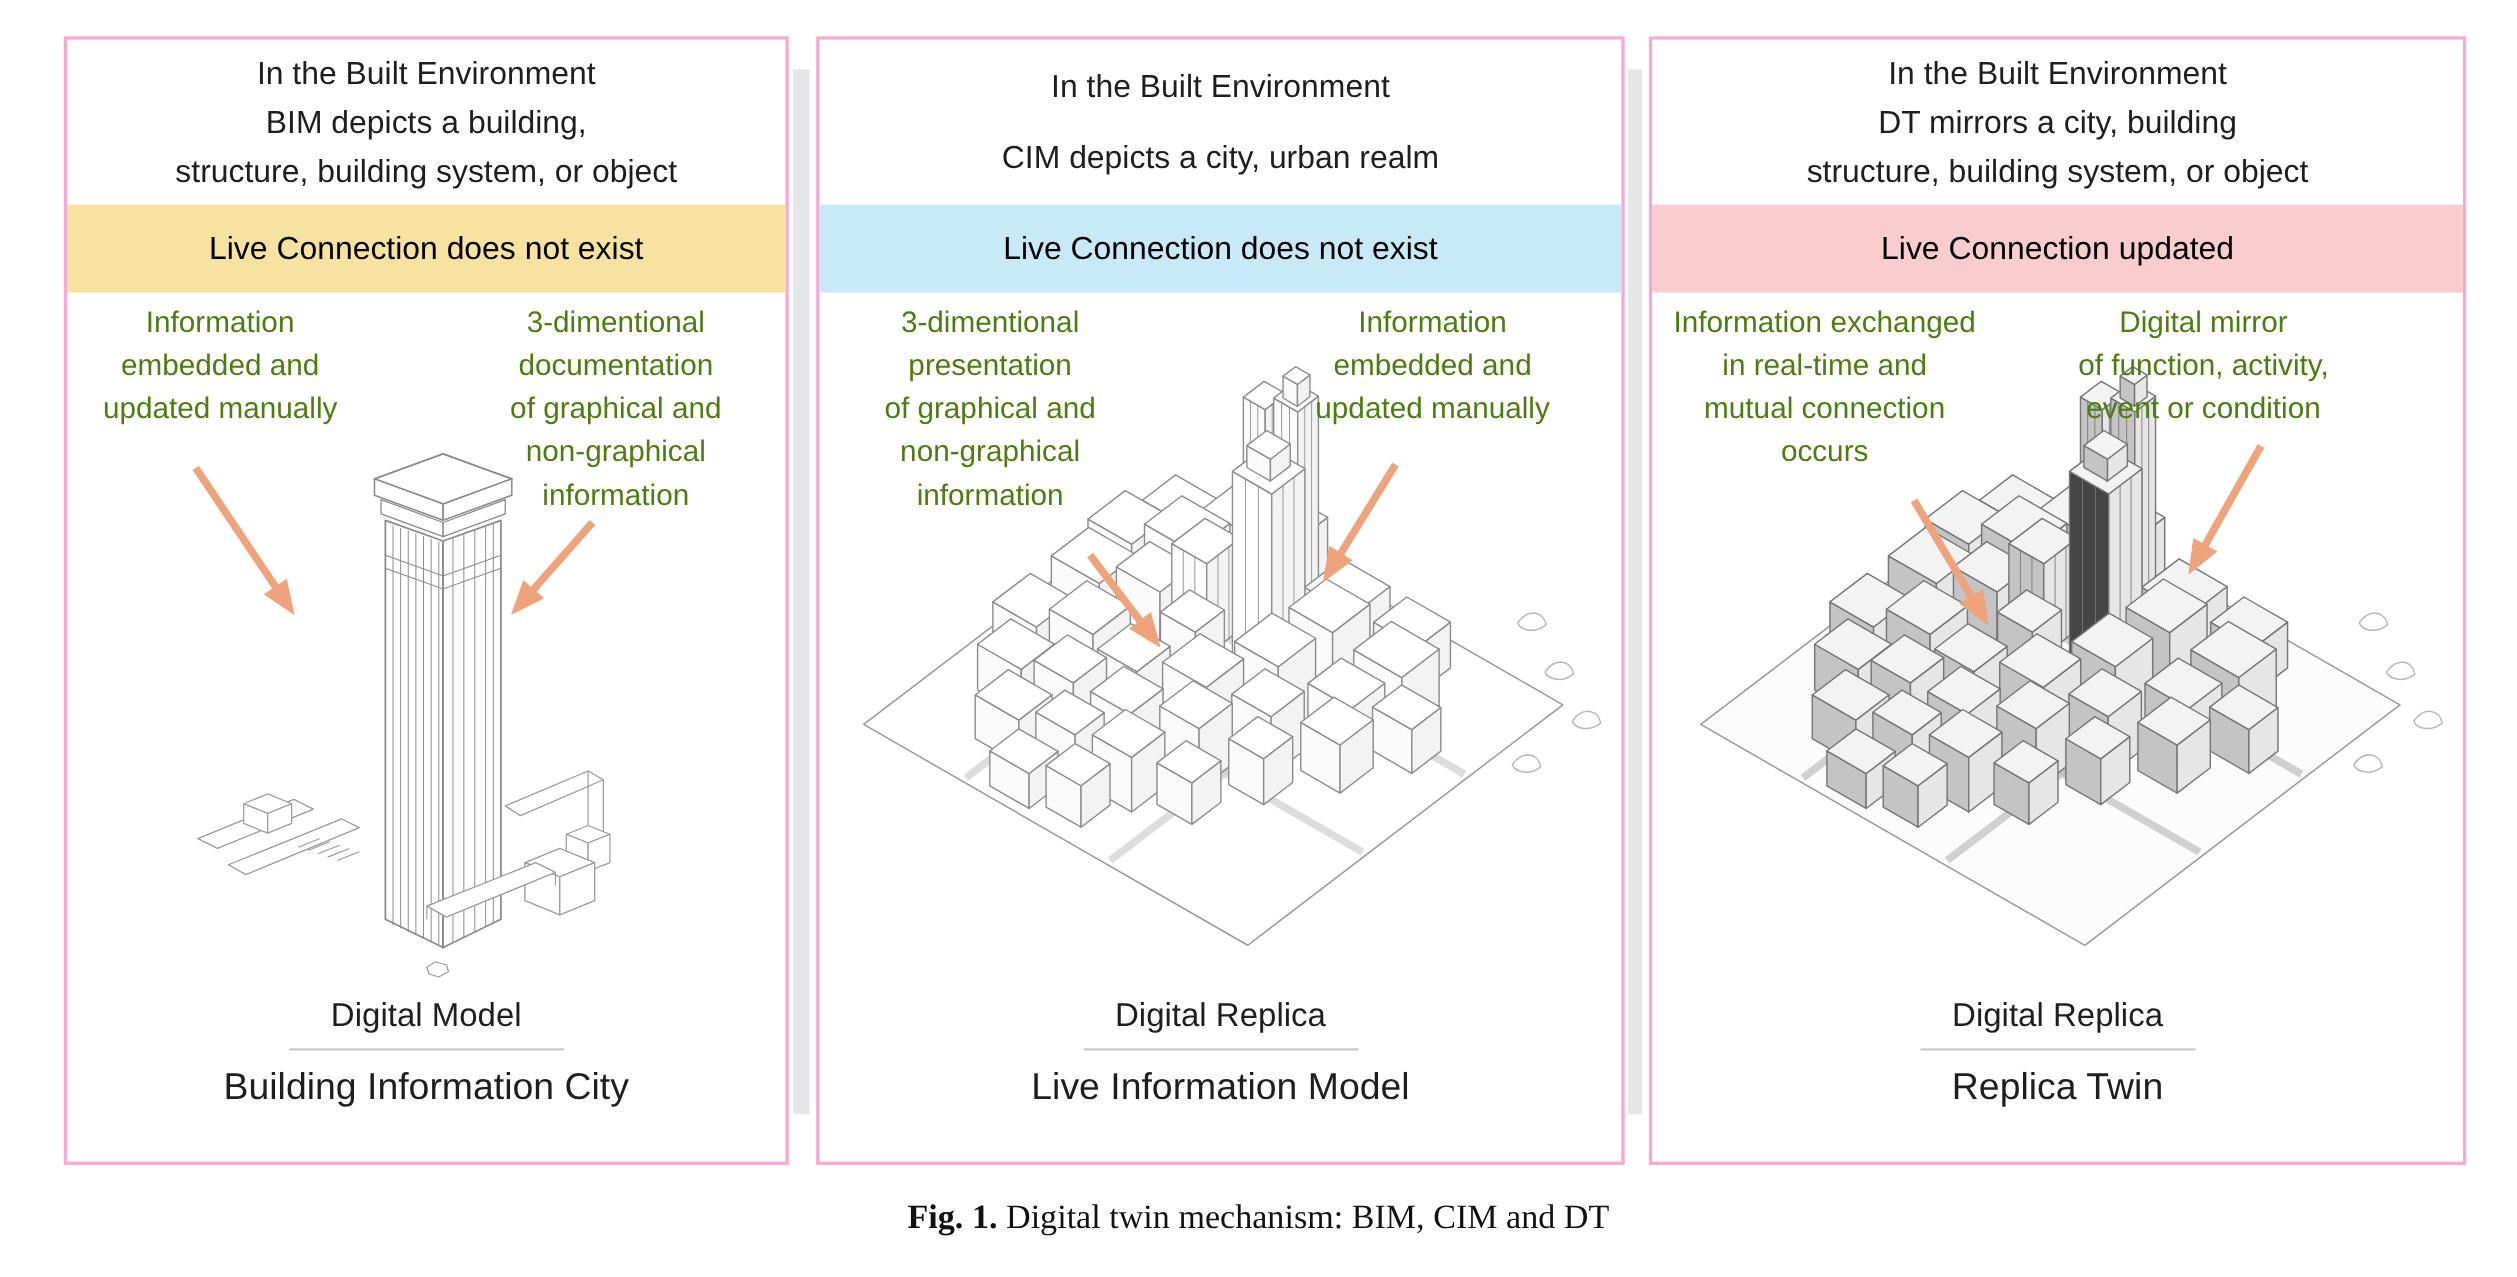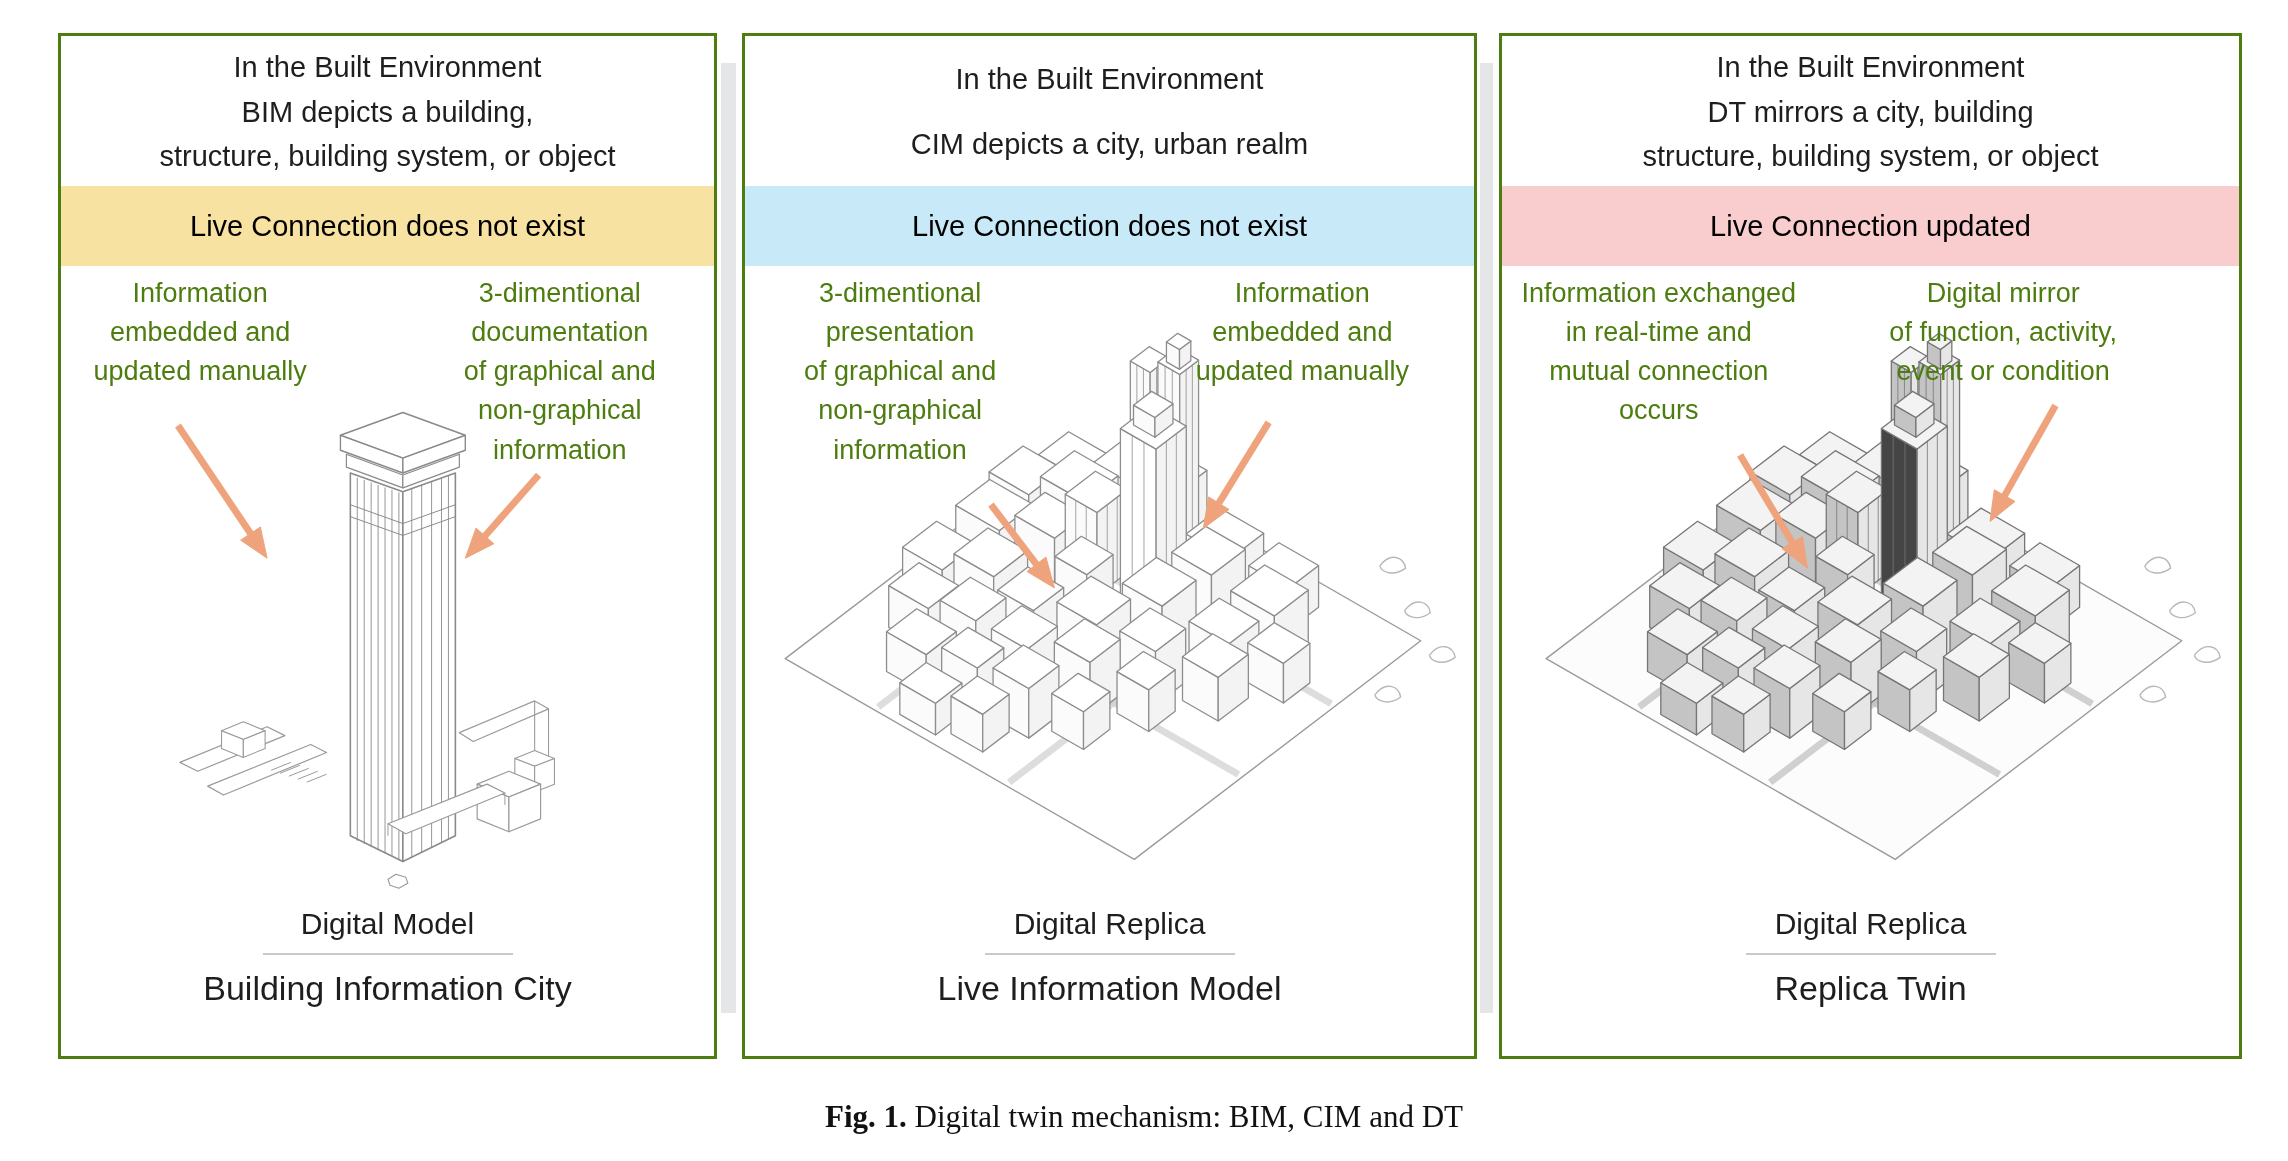--- a/index.html
+++ b/index.html
@@ -1,41 +1,41 @@
 <!DOCTYPE html>
 <html><head>
 <meta charset="utf-8">
 <style>
   html,body{margin:0;padding:0;background:#ffffff;}
   body{width:2288px;height:1161px;overflow:hidden;
        font-family:"Liberation Sans", sans-serif;color:#1e1e1e;}
   .fig-wrap{width:2288px;}
   .panels-row{display:flex;align-items:flex-start;padding-left:58px;padding-top:33px;}
-  .panel{box-sizing:border-box;border:3px solid #4d7c0f;background:#ffffff;height:1026px;
+  .panel{box-sizing:border-box;border:3px solid #f9a8d4;background:#ffffff;height:1026px;
          display:flex;flex-direction:column;position:relative;}
   .w0{width:659px;} .w1{width:735px;} .w2{width:743px;}
   .gap{position:relative;height:1026px;}
   .g0{width:25px;} .g1{width:22px;}
   .gap-shadow{position:absolute;top:30px;bottom:46px;left:15%;width:60%;background:#e5e6e7;}
   .header{height:148px;display:flex;align-items:center;justify-content:center;text-align:center;
           font-size:29px;line-height:1.55;white-space:pre-line;padding-top:2px;}
   .panel-1 .header{line-height:2.25;}
   .banner{height:80px;line-height:80px;text-align:center;font-size:29px;color:#000000;}
   .content{position:relative;height:635px;}
   .illus{position:absolute;left:0;top:0;width:100%;height:100%;}
   .ann{position:absolute;z-index:2;text-align:center;font-size:27px;line-height:1.45;
        white-space:pre-line;color:#4d7c0f;}
   .ann-left{top:8px;left:2px;width:42%;}
   .ann-right{top:8px;right:4px;width:46%;}
   .panel-2 .ann-right{right:9%;width:46%;}
   .labels{flex:1;text-align:center;}
   .model-label{font-size:30px;margin-top:6px;}
   .divider{width:250px;height:2px;background:#c9c9c9;margin:12px auto 14px auto;}
   .panel-title{font-size:34px;}
-  .caption{margin-top:40px;text-align:center;font-family:"Liberation Serif", serif;
+  .caption{margin-top:29px;text-align:center;font-family:"Liberation Serif", serif;
            font-size:31px;color:#111;}
   .cap-label{font-weight:bold;}
 </style>
 </head>
 <body>
 
 <div class="fig-wrap">
   <div class="panels-row">
 
     <div class="panel panel-0 w0">

